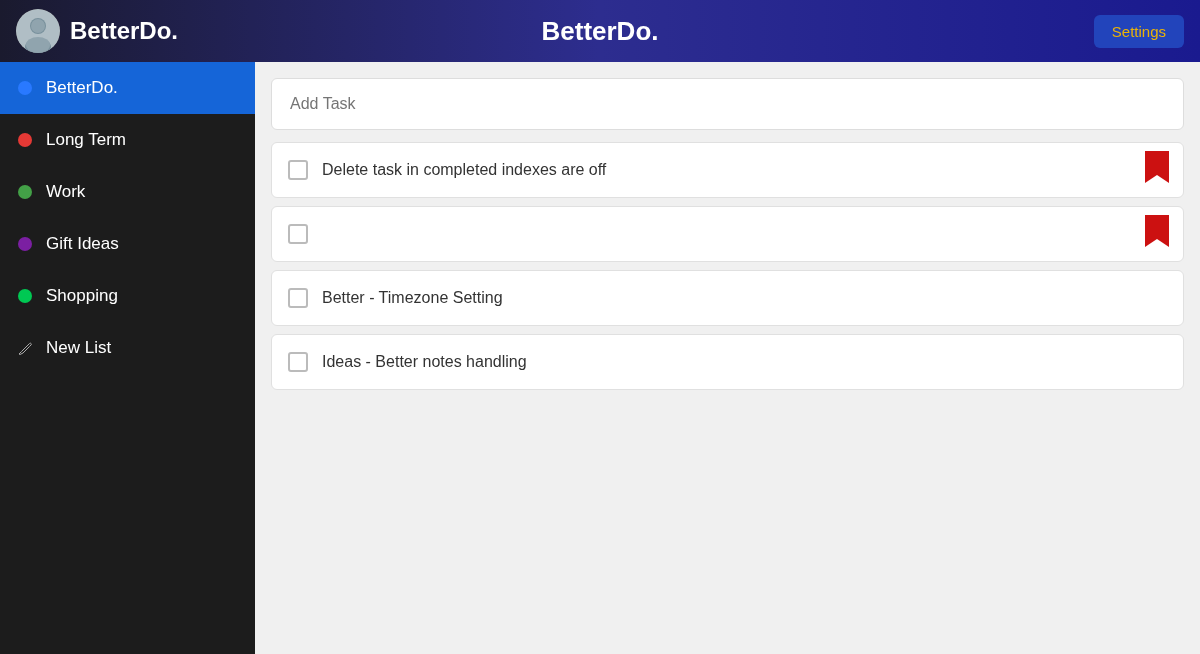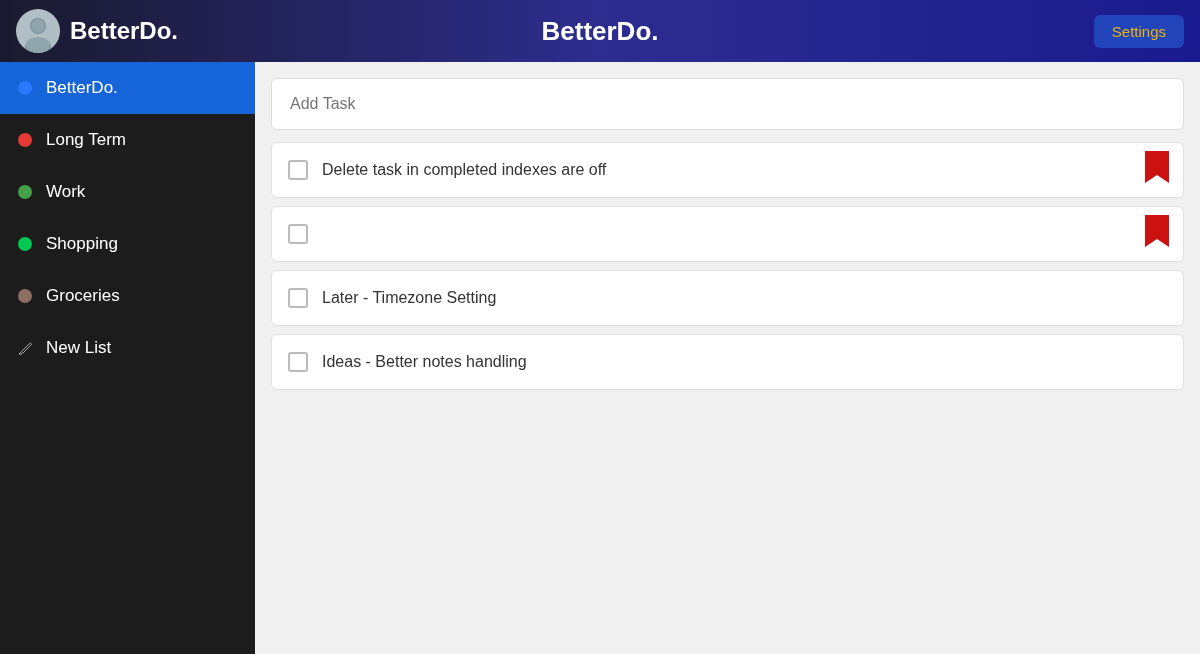--- a/index.html
+++ b/index.html
@@ -202,26 +202,26 @@
       </div>
       <div class="sidebar-item">
         <div class="dot" style="background: rgb(229, 57, 53);"></div>
         <span class="sidebar-item-label">Long Term</span>
       </div>
       <div class="sidebar-item">
         <div class="dot" style="background: rgb(67, 160, 71);"></div>
         <span class="sidebar-item-label">Work</span>
       </div>
       <div class="sidebar-item">
+        <div class="dot" style="background: rgb(123, 31, 162);"></div>
+        <span class="sidebar-item-label">Gift Ideas</span>
+      </div>
+      <div class="sidebar-item">
         <div class="dot" style="background: rgb(0, 200, 83);"></div>
         <span class="sidebar-item-label">Shopping</span>
-      </div>
-      <div class="sidebar-item">
-        <div class="dot" style="background: rgb(141, 110, 99);"></div>
-        <span class="sidebar-item-label">Groceries</span>
       </div>
       <div class="new-list-item">
         <div class="new-list-icon">
           <svg width="14" height="14" viewBox="0 0 14 14" fill="none" xmlns="http://www.w3.org/2000/svg">
             <path d="M1 13L3.5 10.5L10 4L11.5 2.5C12 2 12.5 2 13 2.5L13 2.5C13.5 3 13.5 3.5 13 4L11.5 5.5L5 12L2 13.5L1 13Z" stroke="#aaa" stroke-width="1" fill="none"></path>
           </svg>
         </div>
         <span class="sidebar-item-label">New List</span>
       </div>
     </nav>
@@ -235,20 +235,20 @@
         <div class="task-checkbox"></div>
         <span class="task-label">Delete task in completed indexes are off</span>
         <div class="bookmark"></div>
       </div>
       <div class="task-item">
         <div class="task-checkbox"></div>
         <div class="bookmark"></div>
       </div>
       <div class="task-item">
         <div class="task-checkbox"></div>
-        <span class="task-label">Later - Timezone Setting</span>
+        <span class="task-label">Better - Timezone Setting</span>
       </div>
       <div class="task-item">
         <div class="task-checkbox"></div>
         <span class="task-label">Ideas - Better notes handling</span>
       </div>
     </div>
 </div>
 
 </body></html>

